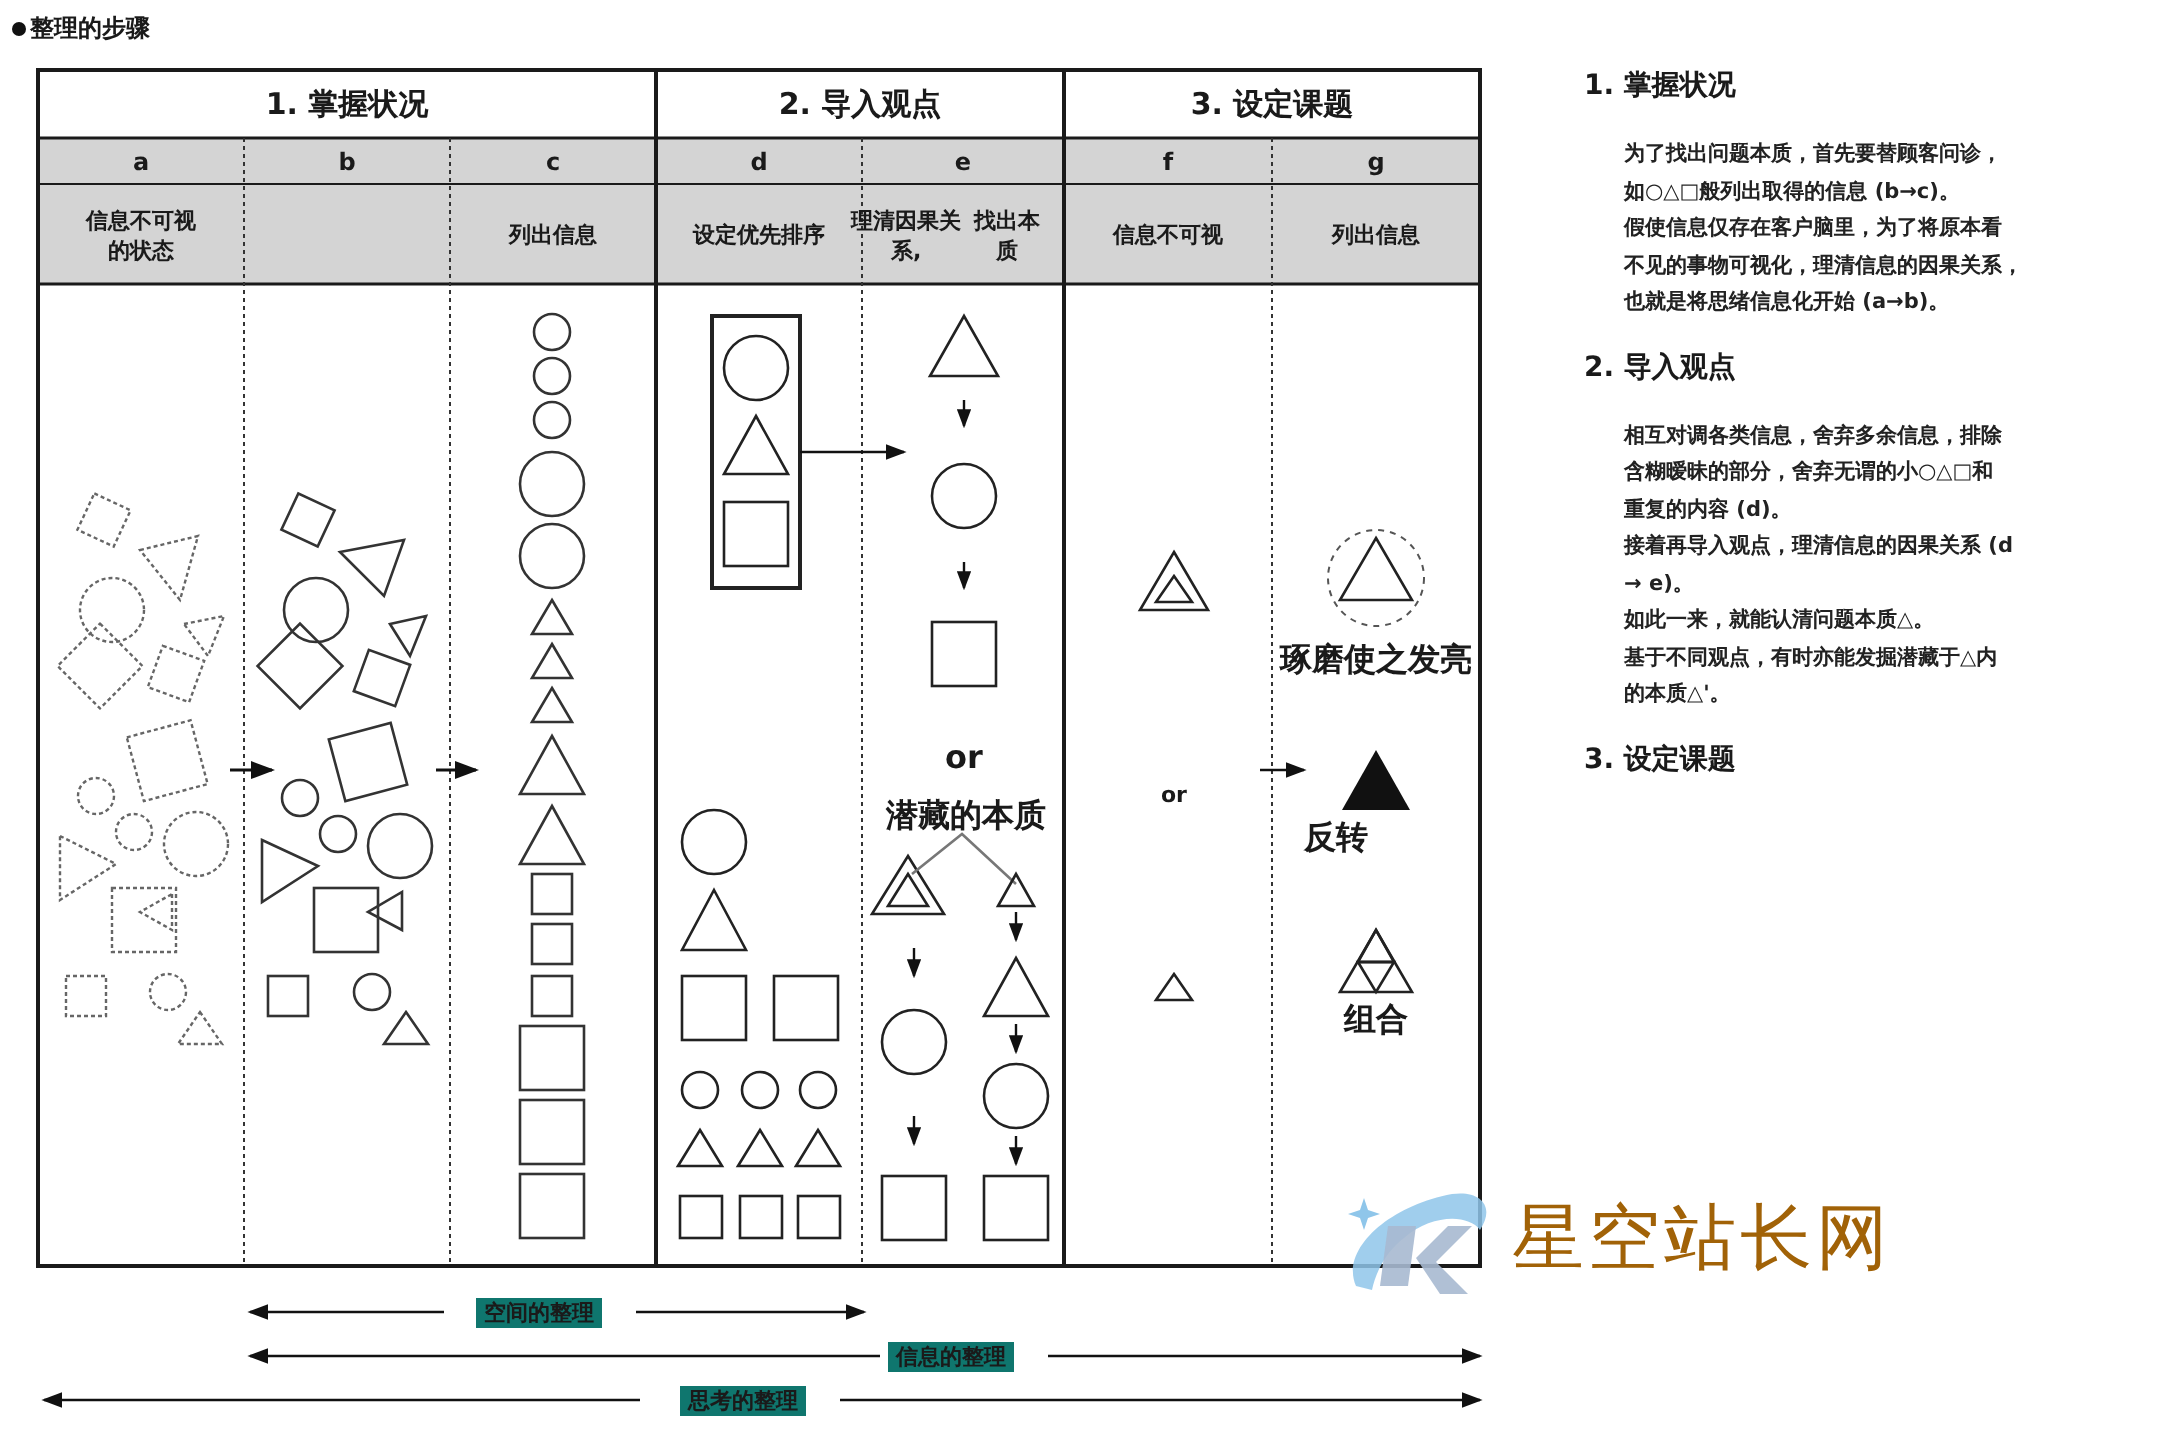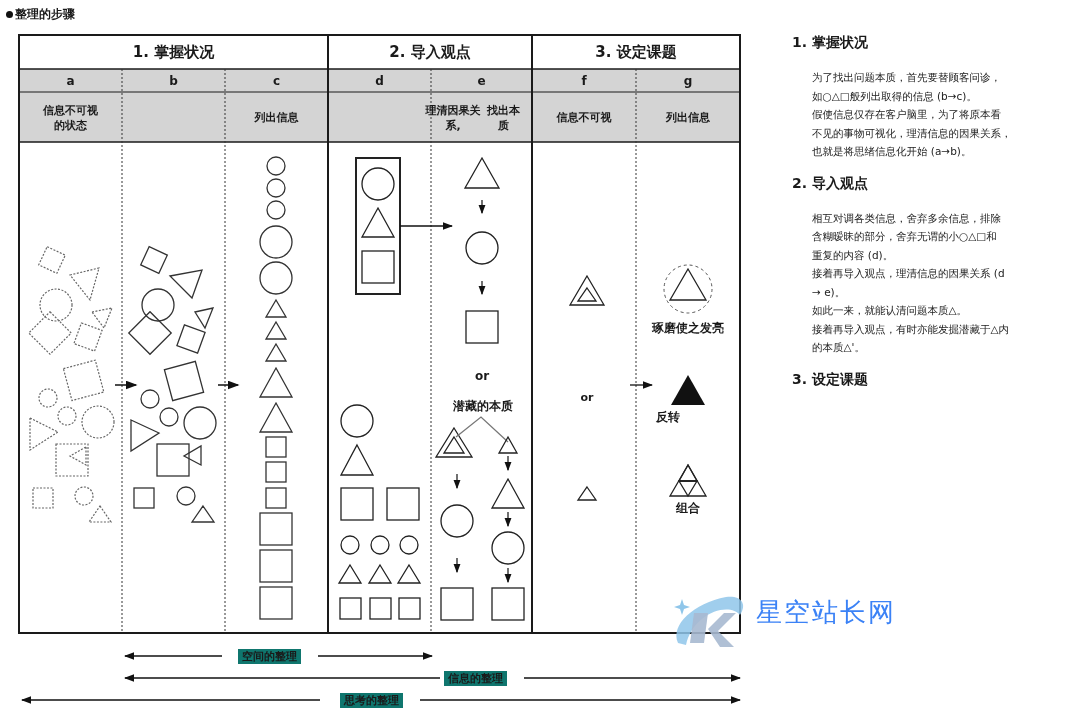--- a/index.html
+++ b/index.html
@@ -6,30 +6,30 @@
   body { width:1080px; height:720px; background:#ffffff; position:relative; overflow:hidden;
          font-family:"DejaVu Sans", "Liberation Sans", sans-serif; color:#1a1a1a; }
   .title { position:absolute; left:6px; top:6px; font-size:12px; font-weight:bold; }
   .title .dot { display:inline-block; width:7px; height:7px; border-radius:50%; background:#111; margin-right:2px; vertical-align:0px; }
 
   #diagram { position:absolute; left:0; top:0; width:760px; height:720px; }
   .hdr { position:absolute; font-weight:bold; text-align:center; display:flex; align-items:center; justify-content:center; }
   .sec-title { top:36px; height:32px; font-size:15px; }
   .letter { top:70px; height:22px; font-size:12px; }
   .desc { top:93px; height:49px; font-size:11px; line-height:15px; }
-  .lbl { position:absolute; font-weight:bold; font-size:12px; text-align:center; }
+  .lbl { position:absolute; font-weight:bold; font-size:16px; text-align:center; }
   .bar-label { position:absolute; font-weight:bold; font-size:11px; background:#0f766e; padding:0 4px; }
 
   #notes { position:absolute; left:792px; top:34px; width:280px; }
   .note { margin-bottom:14px; }
   .note h3 { margin:0 0 2px 0; font-size:14px; font-weight:bold; }
-  .note p { margin:16px 0 0 20px; font-size:10.5px; font-weight:normal; line-height:18.5px; color:#222; }
+  .note p { margin:16px 0 0 20px; font-size:10.5px; font-weight:bold; line-height:18.5px; color:#222; }
 
   .watermark { position:absolute; left:664px; top:585px; width:410px; height:120px; }
-  .wm-cn { position:absolute; left:92px; top:10px; font-size:26px; color:#3b82f6; letter-spacing:2px; font-family:"DejaVu Sans", sans-serif; }
+  .wm-cn { position:absolute; left:92px; top:10px; font-size:36px; color:#a16207; letter-spacing:2px; font-family:"DejaVu Sans", sans-serif; }
   .wm-en { position:absolute; left:8px; top:74px; font-size:31px; color:#8a8a8a; font-family:"DejaVu Sans", sans-serif; }
   .wm-logo { position:absolute; left:0; top:0; }
 </style>
 </head>
 <body>
 
 <div class="title"><span class="dot"></span><span>整理的步骤</span></div>
 
 <div id="diagram">
   <svg width="760" height="720" style="position:absolute;left:0;top:0">
@@ -205,20 +205,21 @@
   <div class="hdr letter" style="left:328px;width:103px">d</div>
   <div class="hdr letter" style="left:431px;width:101px">e</div>
   <div class="hdr letter" style="left:532px;width:104px">f</div>
   <div class="hdr letter" style="left:636px;width:104px">g</div>
 
   <div class="hdr desc" style="left:19px;width:103px;flex-direction:column">
       <span>信息不可视</span>
       <span>的状态</span>
     </div>
   <div class="hdr desc" style="left:225px;width:103px">列出信息</div>
+  <div class="hdr desc" style="left:328px;width:103px">设定优先排序</div>
   <div class="hdr desc" style="left:422px;width:101px;flex-direction:row">
       <span>理清因果关系,</span>
       <span>找出本质</span>
     </div>
   <div class="hdr desc" style="left:532px;width:104px">信息不可视</div>
   <div class="hdr desc" style="left:636px;width:104px">列出信息</div>
 
   <div class="lbl" style="left:462px;top:369px;width:40px">or</div>
   <div class="lbl" style="left:438px;top:398px;width:90px">潜藏的本质</div>
   <div class="lbl" style="left:567px;top:391px;width:40px;font-size:11px">or</div>
@@ -244,21 +245,21 @@
   </div>
   <div class="note">
     <h3>2. 导入观点</h3>
     <p>
       <span>相互对调各类信息，舍弃多余信息，排除</span><br>
       <span>含糊暧昧的部分，舍弃无谓的小○△□和</span><br>
       <span>重复的内容 (d)。</span><br>
       <span>接着再导入观点，理清信息的因果关系 (d</span><br>
       <span>→ e)。</span><br>
       <span>如此一来，就能认清问题本质△。</span><br>
-      <span>接着再导入观点，有时亦能发掘潜藏于△内</span><br>
+      <span>基于不同观点，有时亦能发掘潜藏于△内</span><br>
       <span>的本质△'。</span>
     </p>
   </div>
   <div class="note">
     <h3>3. 设定课题</h3>
   </div>
 </div>
 
 <div class="watermark">
   <svg class="wm-logo" width="90" height="80">

